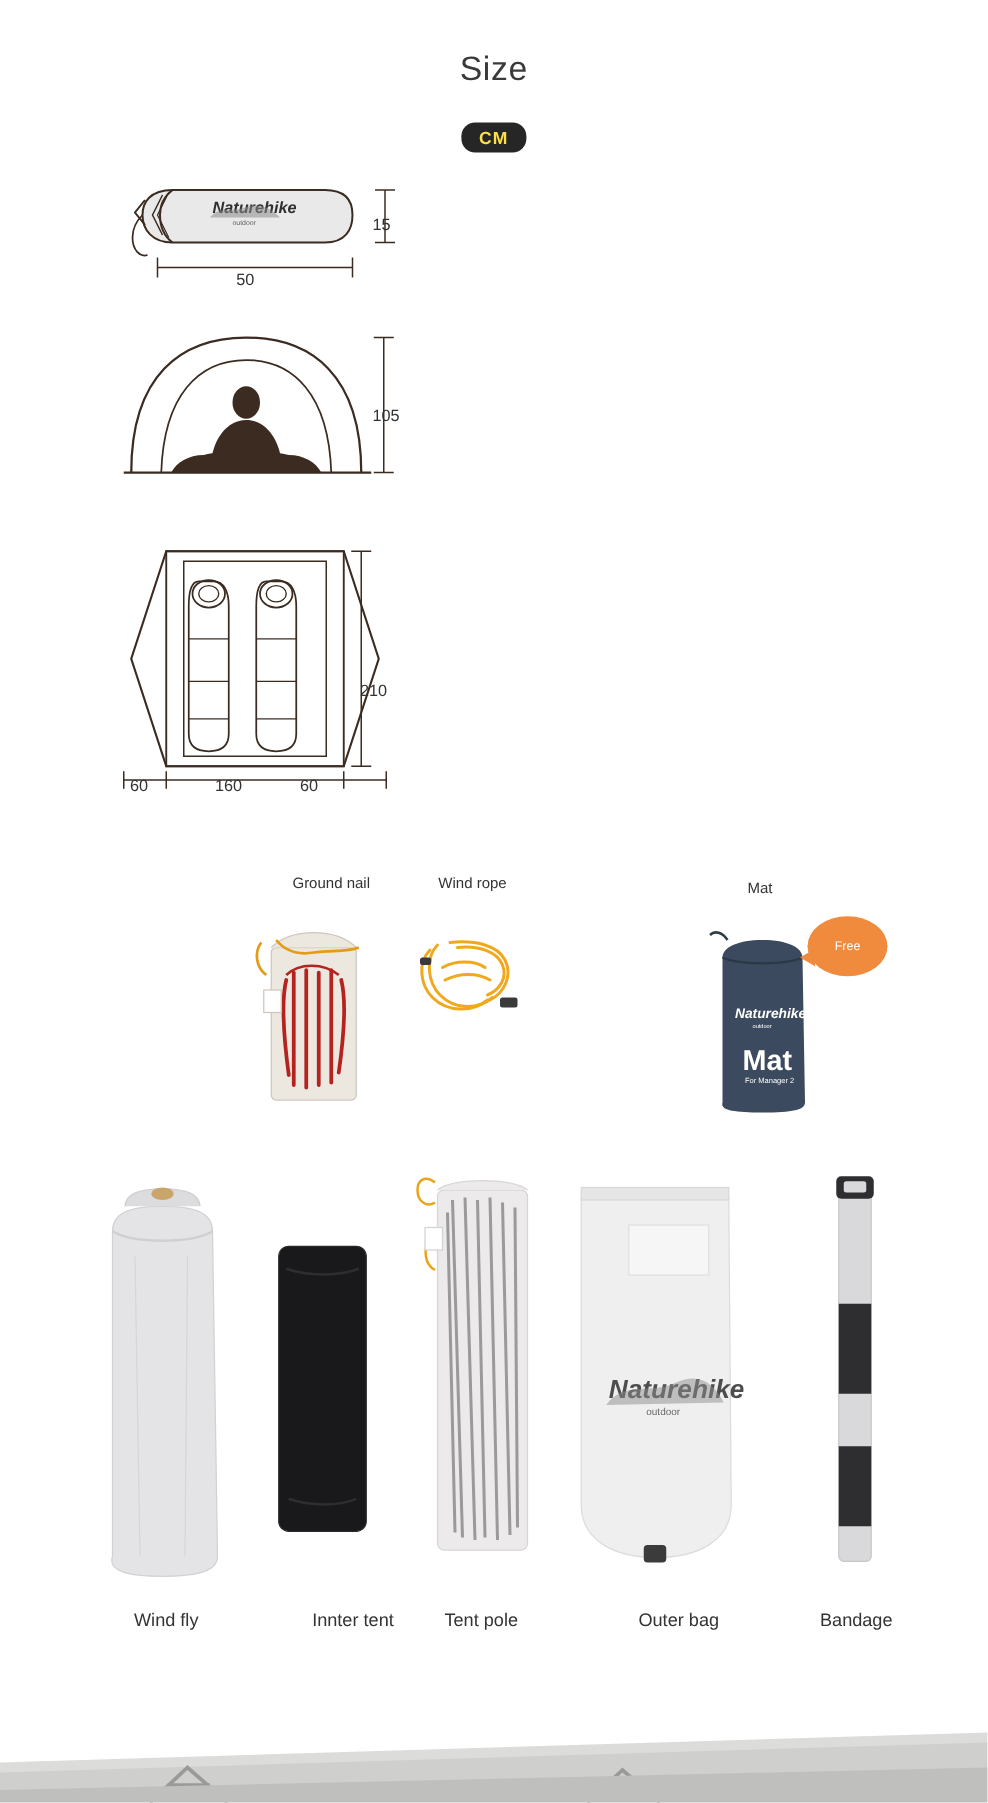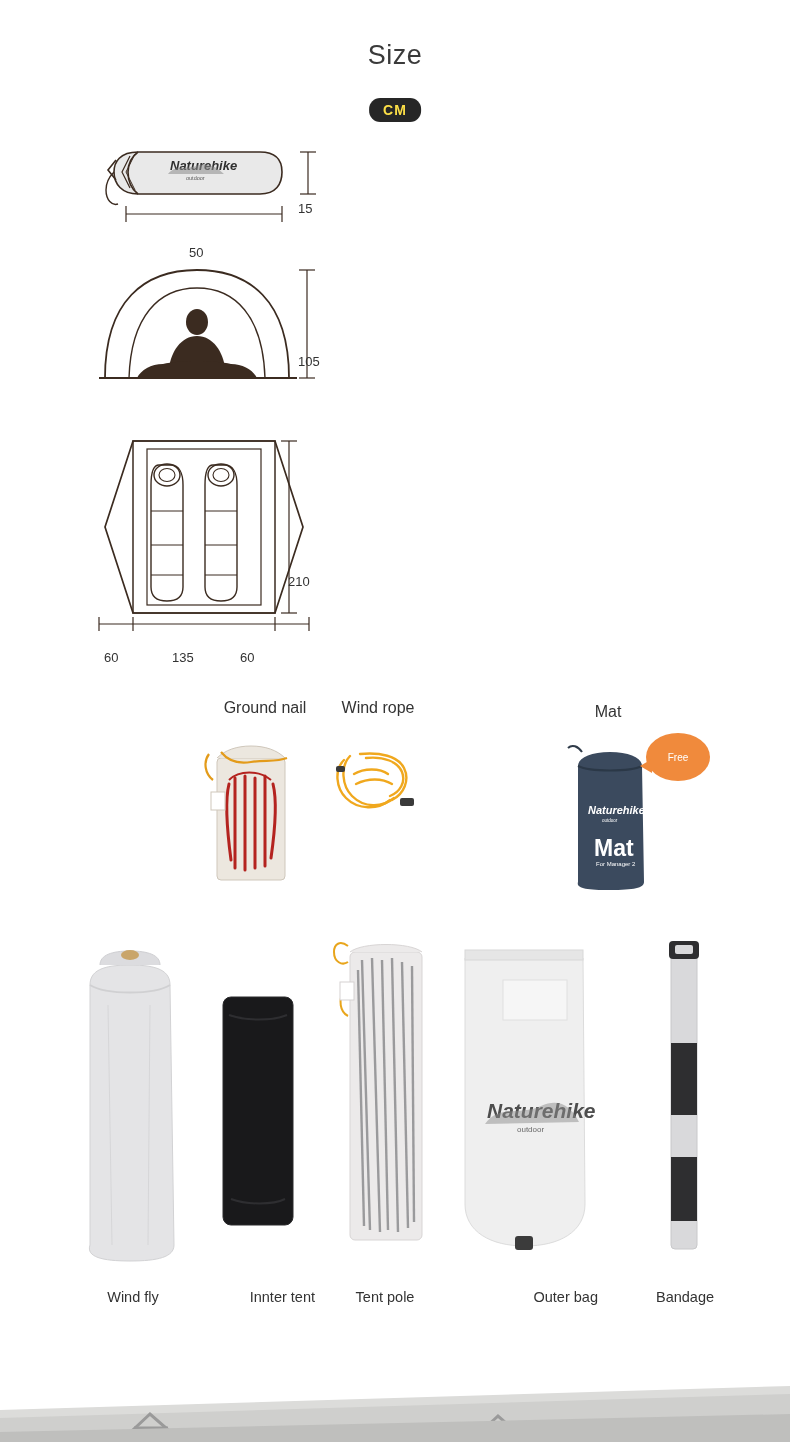--- a/index.html
+++ b/index.html
@@ -52,27 +52,26 @@
 
   
   .diagram {
     position: absolute;
   }
 
   .dim-label {
     position: absolute;
     font-size: 13px;
     color: #333;
-    margin-top: 29px;
   }
 
   
   .acc-caption {
     position: absolute;
-    font-size: 16px;
+    font-size: 12px;
     color: #333;
     text-align: center;
     white-space: nowrap;
   }
 
   .item-caption {
     position: absolute;
     font-size: 14.5px;
     color: #333;
     text-align: center;
@@ -209,21 +208,21 @@
       <line x1="48" y1="192" x2="48" y2="206"></line>
       <line x1="190" y1="192" x2="190" y2="206"></line>
       <line x1="224" y1="192" x2="224" y2="206"></line>
       <line x1="14" y1="199" x2="48" y2="199"></line>
       <line x1="48" y1="199" x2="190" y2="199"></line>
       <line x1="190" y1="199" x2="224" y2="199"></line>
     </g>
   </svg>
   <div class="dim-label" style="left:288px; top:545px;">210</div>
   <div class="dim-label" style="left:104px; top:621px;">60</div>
-  <div class="dim-label" style="left:172px; top:621px;">135</div>
+  <div class="dim-label" style="left:172px; top:621px;">160</div>
   <div class="dim-label" style="left:240px; top:621px;">60</div>
 
   <div class="acc-caption" style="left:215px; top:699px; width:100px;">Ground nail</div>
   <div class="acc-caption" style="left:328px; top:699px; width:100px;">Wind rope</div>
   <div class="acc-caption" style="left:568px; top:703px; width:80px;">Mat</div>
 
   <svg class="photo" style="left:195px; top:740px;" width="115" height="145" viewBox="0 0 115 145">
     <rect x="22" y="18" width="68" height="122" rx="4" fill="#ece7df" stroke="#cfc7bb" stroke-width="1"></rect>
     <path d="M22 18 C30 10 42 6 56 6 C70 6 82 10 90 18" fill="#ece7df" stroke="#cfc7bb"></path>
     <g stroke="#e39b1a" stroke-width="2.2" fill="none">
@@ -324,21 +323,21 @@
     <rect x="16" y="14" width="26" height="300" rx="4" fill="#d9d9db" stroke="#c8c8ca"></rect>
     <rect x="14" y="6" width="30" height="18" rx="4" fill="#2e2e30"></rect>
     <rect x="20" y="10" width="18" height="9" rx="2" fill="#d9d9db"></rect>
     <rect x="16" y="108" width="26" height="72" fill="#2e2e30"></rect>
     <rect x="16" y="222" width="26" height="64" fill="#2e2e30"></rect>
   </svg>
 
   <div class="item-caption" style="left:78px; top:1289px; width:110px;">Wind fly</div>
   <div class="item-caption" style="left:205px; top:1289px; width:110px;text-align:right;">Innter tent</div>
   <div class="item-caption" style="left:330px; top:1289px; width:110px;">Tent pole</div>
-  <div class="item-caption" style="left:488px; top:1289px; width:110px;text-align:right;">Outer bag</div>
+  <div class="item-caption" style="left:488px; top:1289px; width:110px;">Outer bag</div>
   <div class="item-caption" style="left:630px; top:1289px; width:110px;">Bandage</div>
 
   <svg class="bottom-strip" width="790" height="62" viewBox="0 0 790 62">
     <rect x="0" y="0" width="790" height="62" fill="#ffffff"></rect>
     <path d="M0 30 L790 6 L790 62 L0 62 Z" fill="#dcdcda"></path>
     <path d="M0 38 L790 14 L790 62 L0 62 Z" fill="#cfcfcd"></path>
     <g stroke="#9a9a9a" stroke-width="3" fill="none">
       <path d="M120 62 L150 34 L182 62"></path>
       <path d="M134 48 L168 48"></path>
       <path d="M470 62 L498 36 L528 62"></path>

